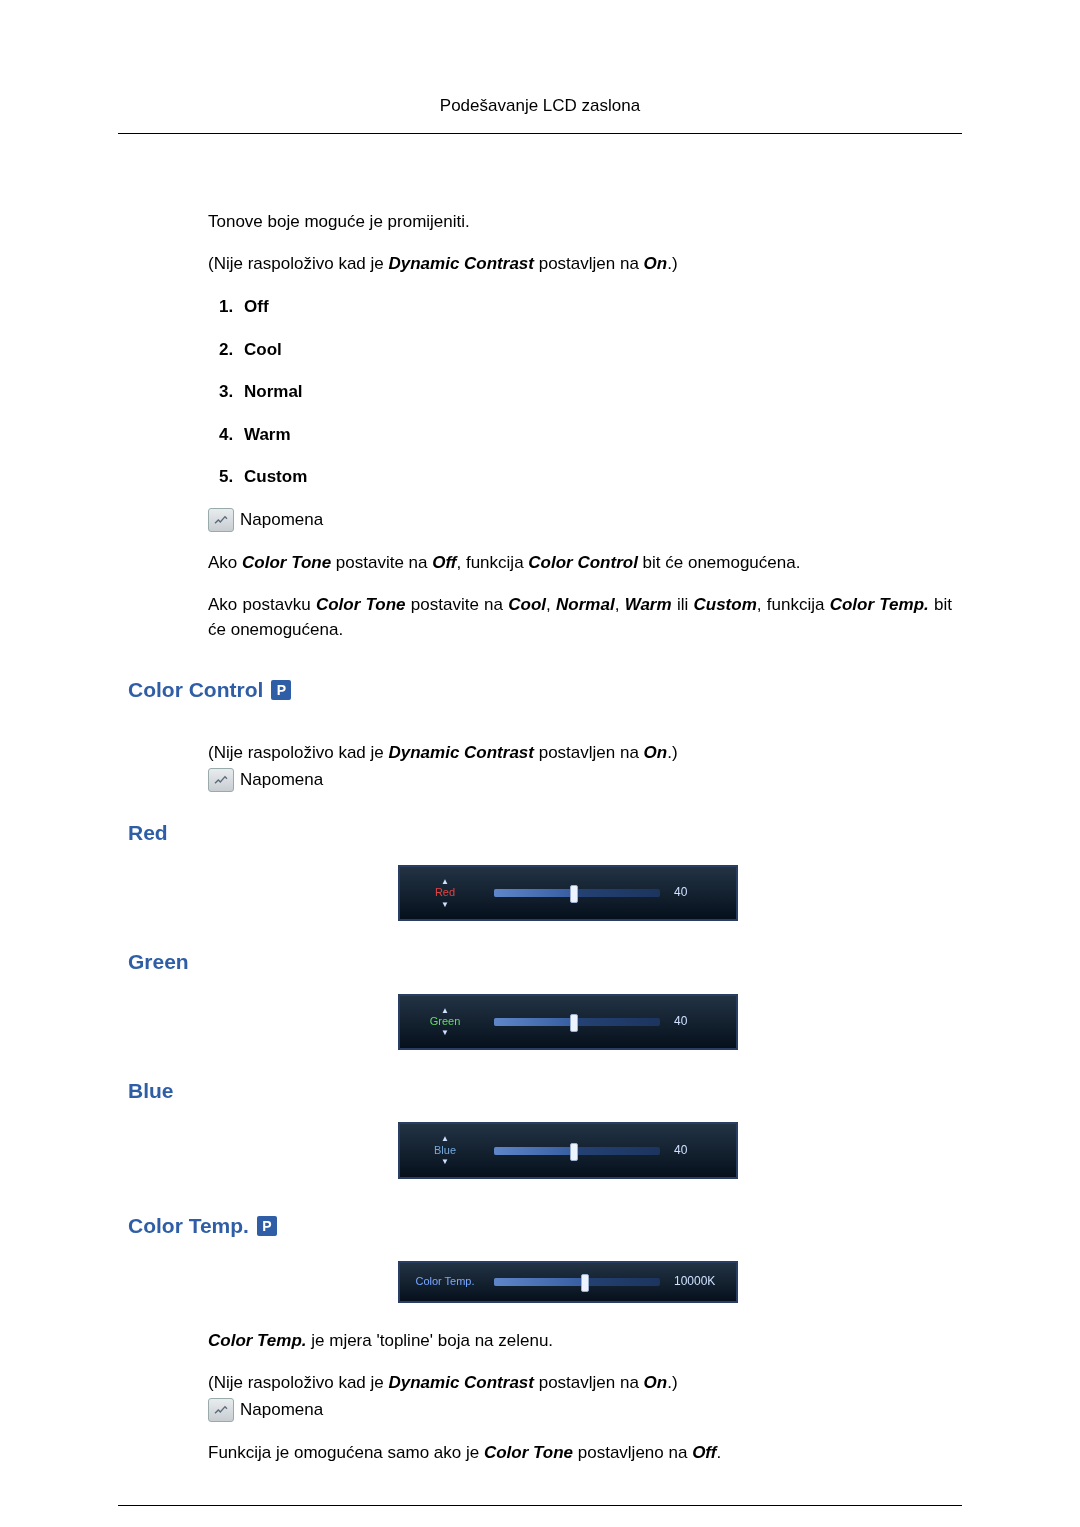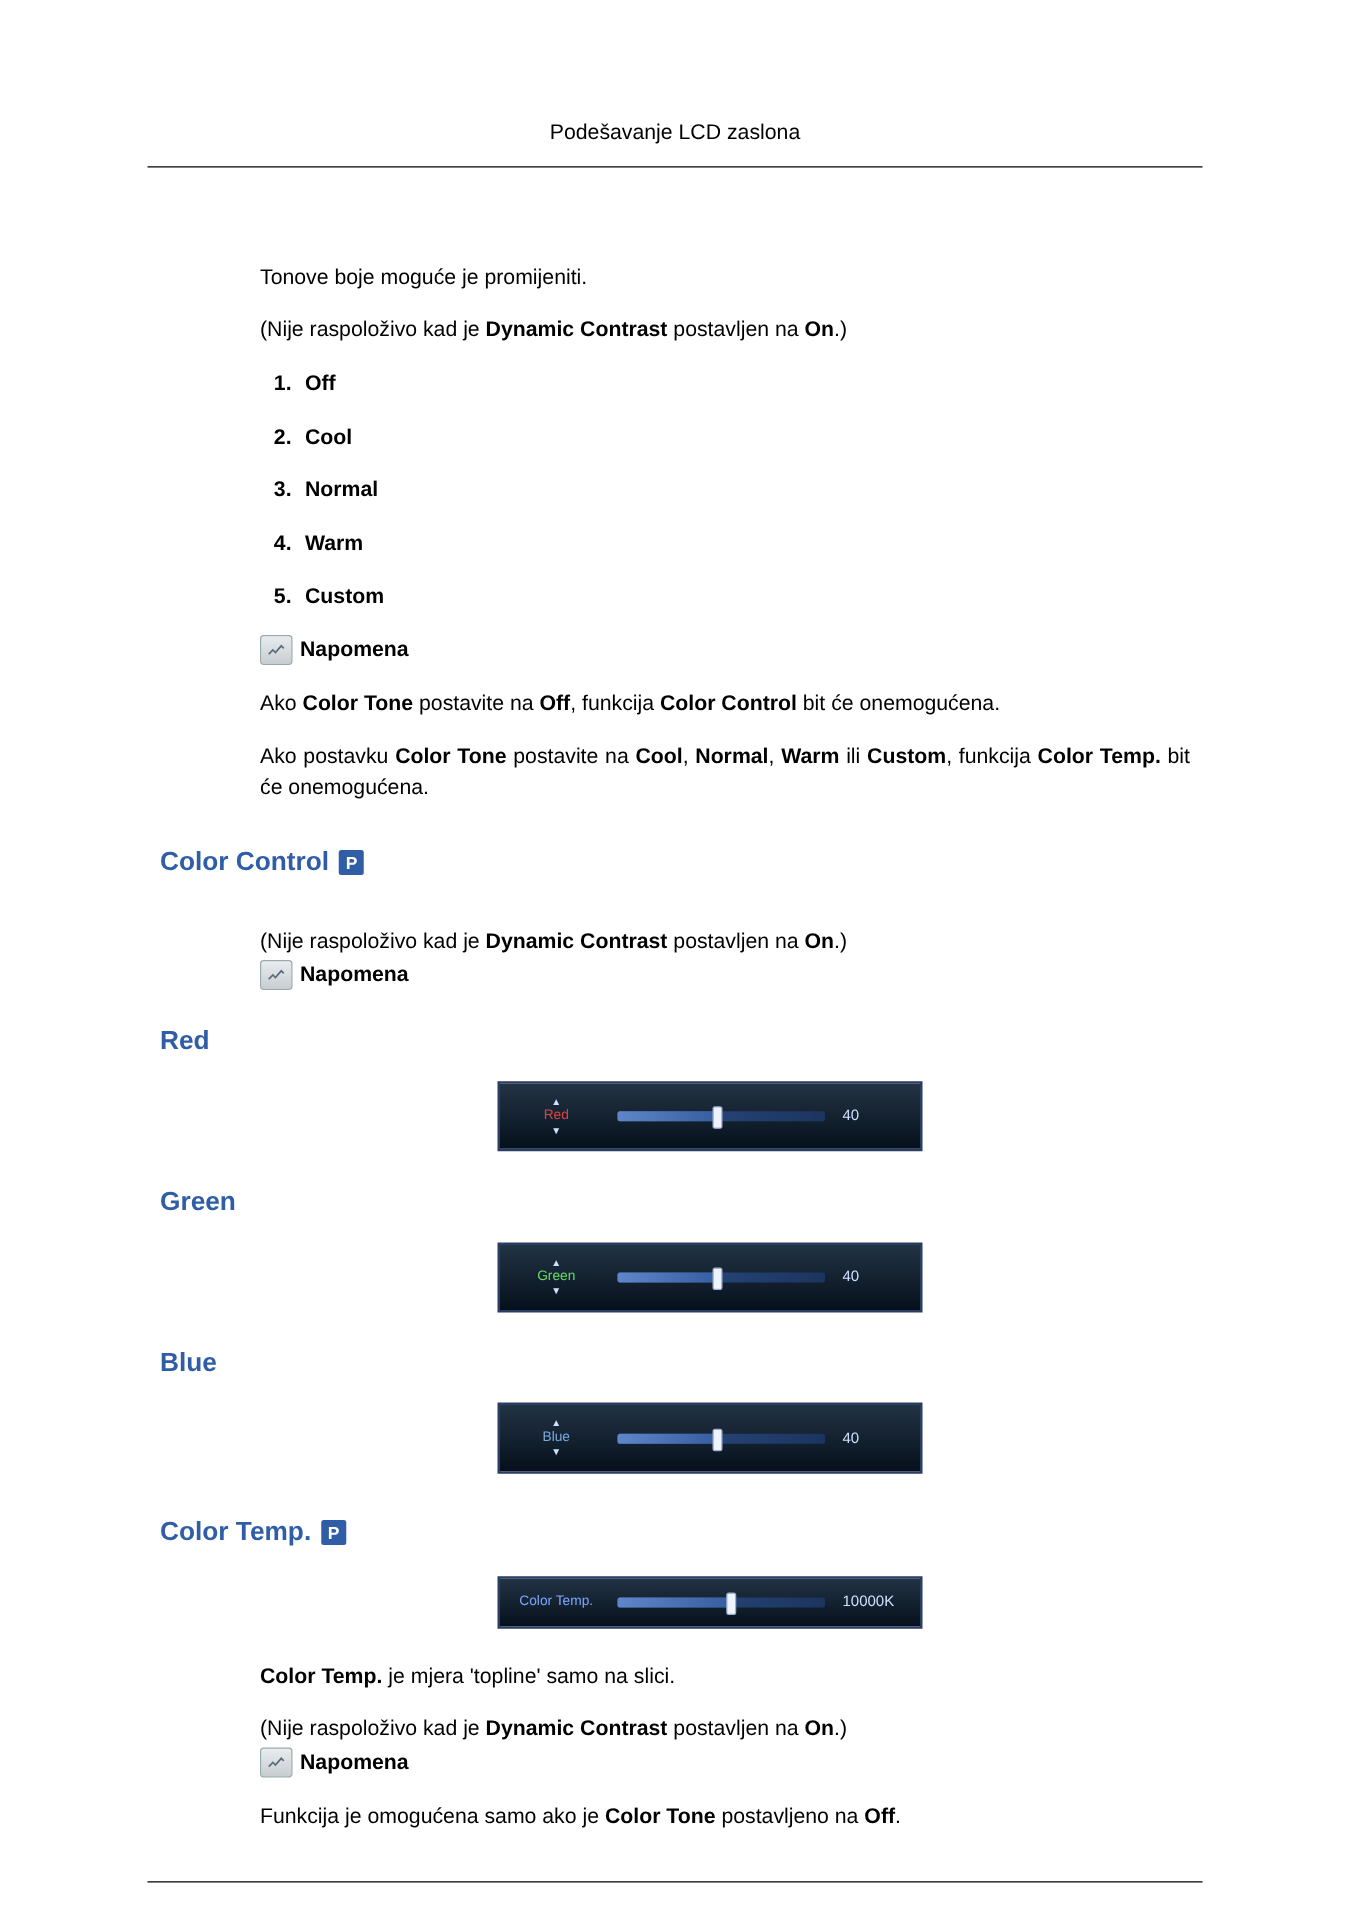--- a/index.html
+++ b/index.html
@@ -51,21 +51,21 @@
     padding-left: 6px;
     margin: 18px 0;
     font-weight: bold;
   }
   .note-row {
     display: flex;
     align-items: center;
     gap: 6px;
     margin: 2px 0 18px 0;
   }
-  .note-label { font-weight: bold; }
+  .note-label { font-weight: normal; }
   .note-icon {
     display: inline-flex;
     width: 24px; height: 22px;
     border: 1px solid #9aa;
     border-radius: 3px;
     background: linear-gradient(#e8ecef,#c8cdd2);
     align-items: center; justify-content: center;
   }
   .note-icon svg { width: 16px; height: 16px; }
   h2.section {
@@ -141,21 +141,21 @@
     border: 1px solid #9db0d0;
     border-radius: 2px;
     transform: translateX(-50%);
   }
   .osd .val {
     width: 46px;
     text-align: left;
     color: #cfe1ff;
     font-size: 12px;
   }
-  b { font-weight: bold; }
+  b { font-weight: bold; font-style: italic; }
 </style>
 </head>
 <body>
 
 <div class="page">
 
   <div class="page-title">Podešavanje LCD zaslona</div>
   <hr class="rule">
 
   <div class="content">
@@ -262,21 +262,21 @@
       </div>
       <div class="track">
         <div class="fill" style="width:55%"></div>
         <div class="knob" style="left:55%"></div>
       </div>
       <div class="val">10000K</div>
     </div>
 
     <div class="indent" style="margin-top:26px">
       <p class="para">
-        <b>Color Temp.</b><span> je mjera 'topline' samo na slici.</span>
+        <b>Color Temp.</b><span> je mjera 'topline' boja na zelenu.</span>
       </p>
       <p class="para" style="margin-bottom:2px">
         <span>(Nije raspoloživo kad je </span><b>Dynamic Contrast</b><span> postavljen na </span><b>On</b><span>.)</span>
       </p>
       <div class="note-row">
         <span class="note-icon">
           <svg viewBox="0 0 24 24">
               <path d="M3 17l5-5 3 3 7-8 3 3" fill="none" stroke="#5a6a78" stroke-width="2"></path>
             </svg>
         </span>

